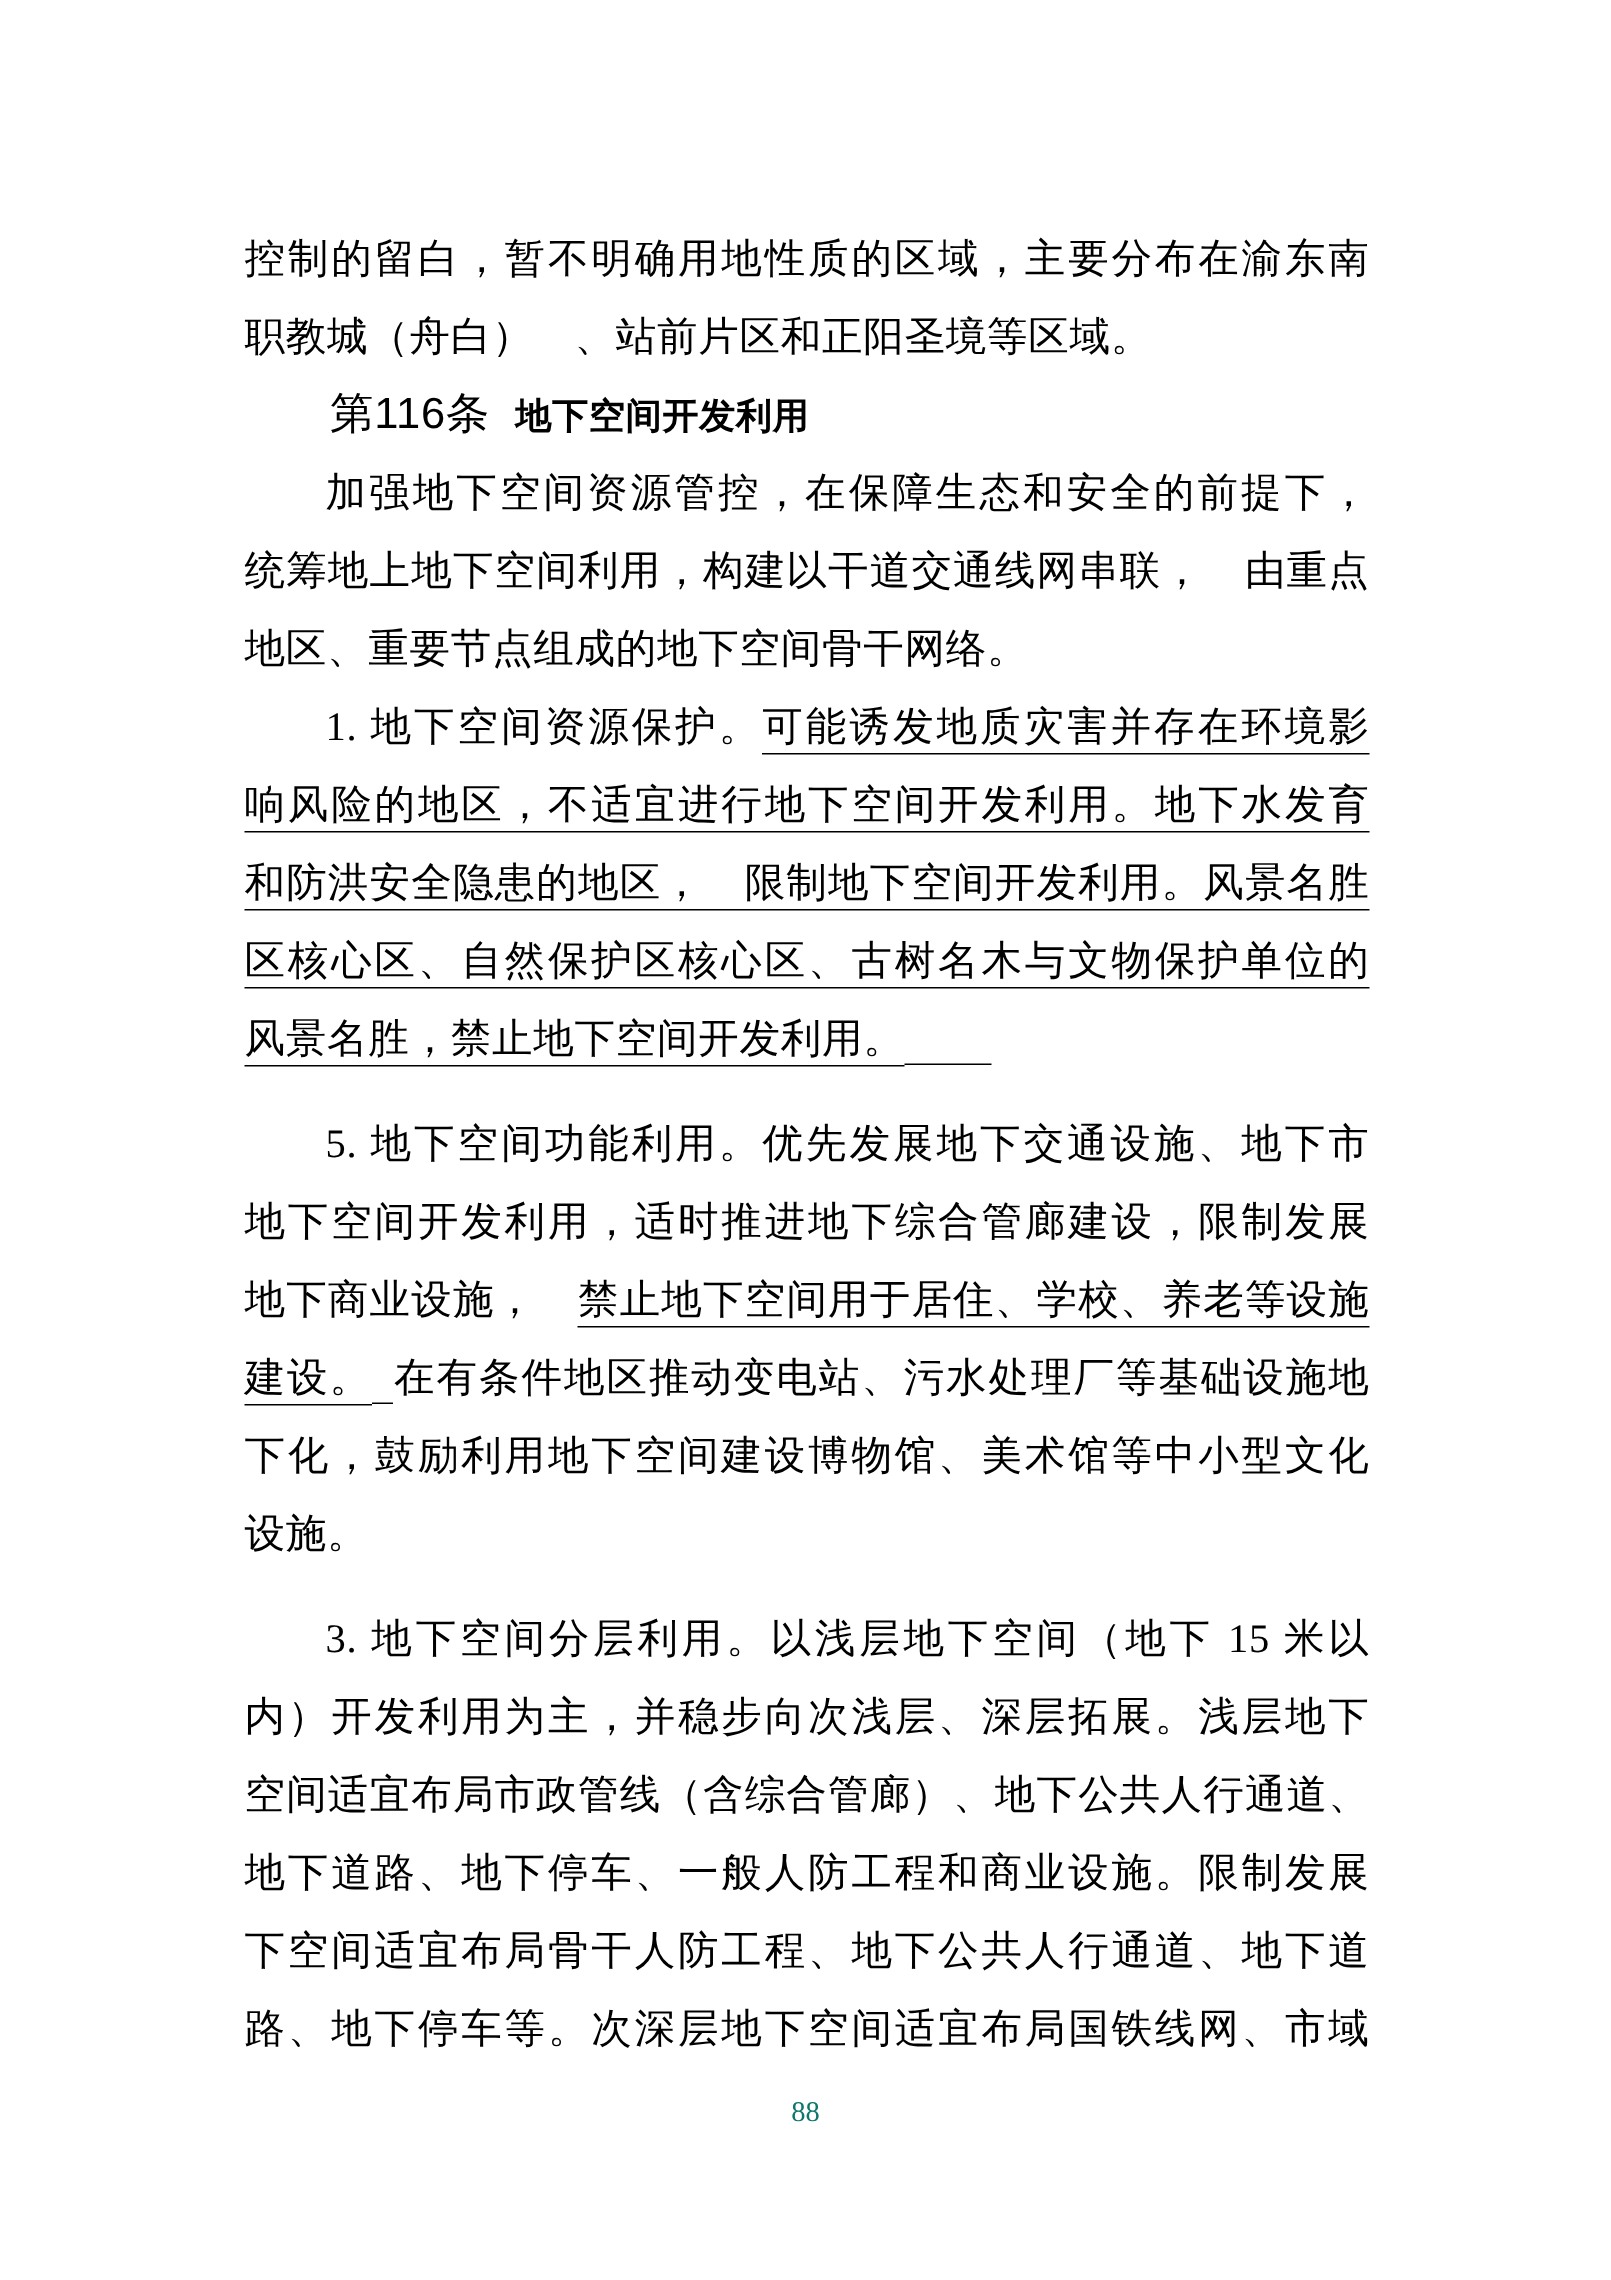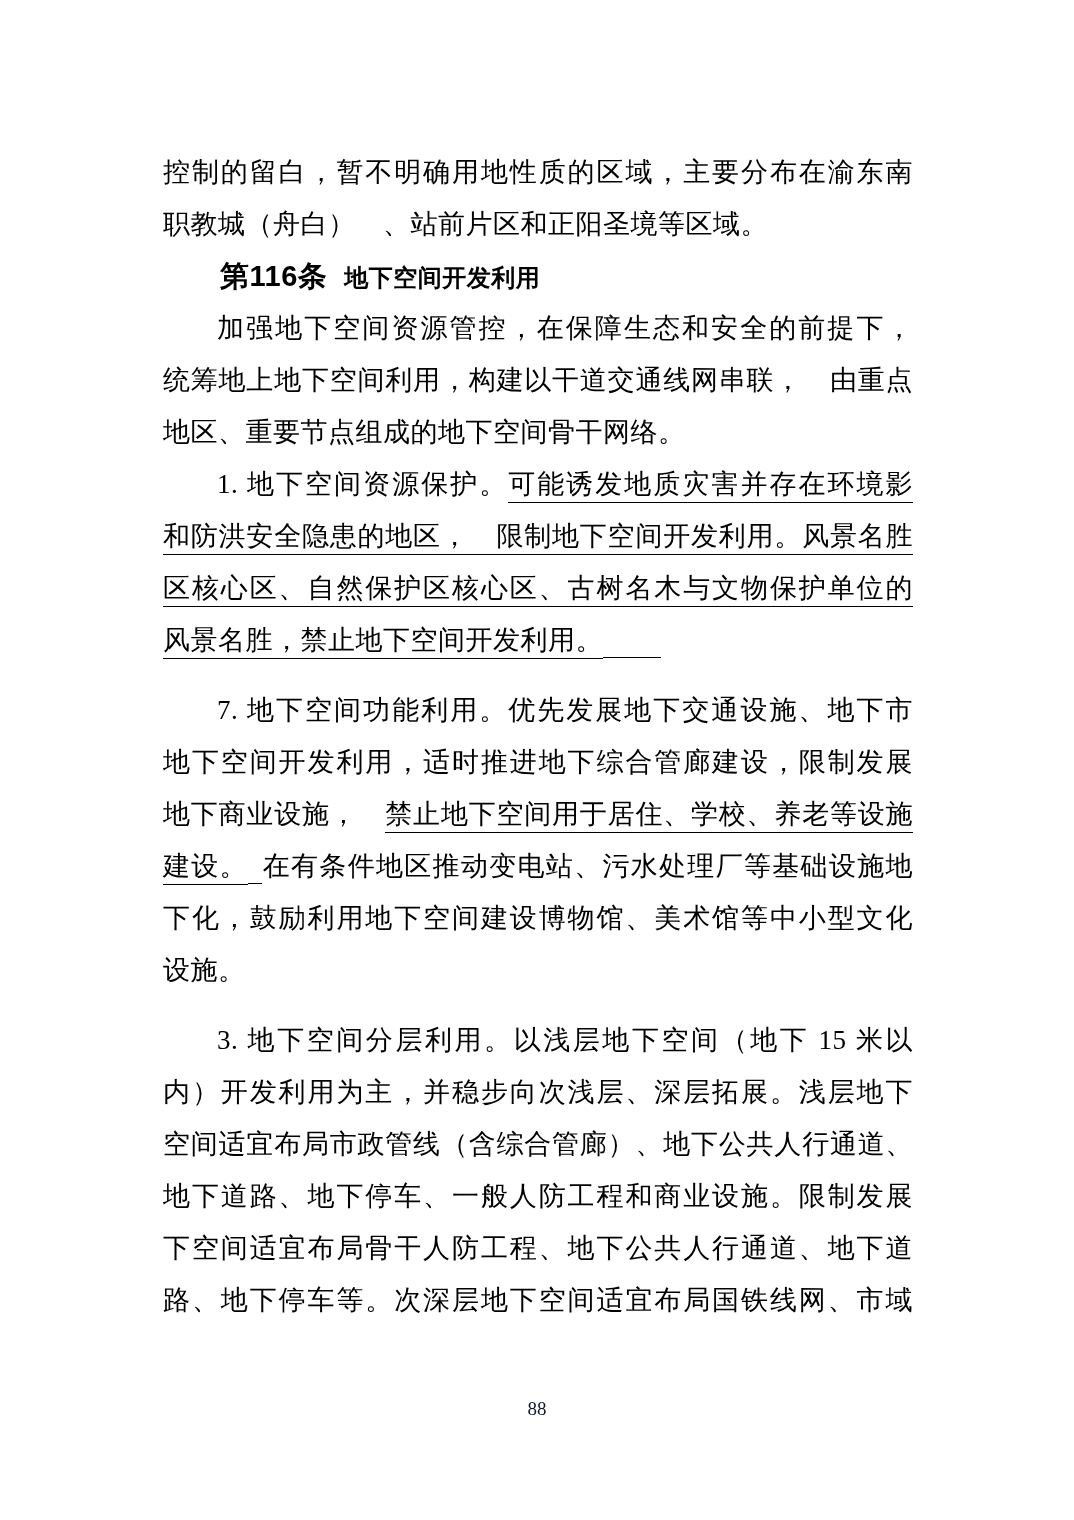--- a/index.html
+++ b/index.html
@@ -34,21 +34,21 @@
     text-align-last: justify;
   }
   .line.indent {
     text-indent: 54px;
   }
   .line.heading {
     text-indent: 57px;
     font-weight: 700;
   }
   .seg-hnum {
-    font-weight: 700;
+    font-weight: 400;
     font-family: "Liberation Sans", "DejaVu Sans", sans-serif;
     font-size: 29px;
     text-align: center;
   }
   .seg-htitle {
     font-weight: 700;
     margin-left: 17px;
     font-size: 24px;
   }
   .u {
@@ -61,39 +61,40 @@
     border-bottom: 1.5px solid #000000;
     vertical-align: -9px;
   }
   .footer {
     position: absolute;
     left: 0;
     top: 1398px;
     width: 1074px;
     text-align: center;
     font-size: 19px;
-    color: #0f172a;
+    color: #0f766e;
   }
 </style>
 </head>
 <body>
 
 <div class="page">
   <div class="content" id="doc-body">
       <div class="line j"><span class="">控制的留白，暂不明确用地性质的区域，主要分布在渝东南</span></div>
       <div class="line"><span class="">职教城（舟白）　、站前片区和正阳圣境等区域。</span></div>
       <div class="line heading"><span class="seg-hnum">第116条</span><span class="seg-htitle">地下空间开发利用</span></div>
       <div class="line j indent"><span class="">加强地下空间资源管控，在保障生态和安全的前提下，</span></div>
       <div class="line j"><span class="">统筹地上地下空间利用，构建以干道交通线网串联，　由重点</span></div>
       <div class="line"><span class="">地区、重要节点组成的地下空间骨干网络。</span></div>
       <div class="line j indent"><span class="">1. 地下空间资源保护。</span><span class="u ">可能诱发地质灾害并存在环境影</span></div>
+      <div class="line j"><span class="u ">响风险的地区，不适宜进行地下空间开发利用。地下水发育</span></div>
       <div class="line j"><span class="u ">和防洪安全隐患的地区，　限制地下空间开发利用。风景名胜</span></div>
       <div class="line j"><span class="u ">区核心区、自然保护区核心区、古树名木与文物保护单位的</span></div>
       <div class="line"><span class="u ">风景名胜，禁止地下空间开发利用。</span><span class="pad" style="width: 58px;"></span></div>
-      <div class="line j indent" style="margin-top: 18px;"><span class="">7. 地下空间功能利用。优先发展地下交通设施、地下市</span></div>
+      <div class="line j indent" style="margin-top: 18px;"><span class="">5. 地下空间功能利用。优先发展地下交通设施、地下市</span></div>
       <div class="line j"><span class="">地下空间开发利用，适时推进地下综合管廊建设，限制发展</span></div>
       <div class="line j"><span class="">地下商业设施，　</span><span class="u ">禁止地下空间用于居住、学校、养老等设施</span></div>
       <div class="line j"><span class="u ">建设。</span><span class="pad" style="width: 14px;"></span><span class="">在有条件地区推动变电站、污水处理厂等基础设施地</span></div>
       <div class="line j"><span class="">下化，鼓励利用地下空间建设博物馆、美术馆等中小型文化</span></div>
       <div class="line"><span class="">设施。</span></div>
       <div class="line j indent" style="margin-top: 18px;"><span class="">3. 地下空间分层利用。以浅层地下空间（地下 15 米以</span></div>
       <div class="line j"><span class="">内）开发利用为主，并稳步向次浅层、深层拓展。浅层地下</span></div>
       <div class="line j"><span class="">空间适宜布局市政管线（含综合管廊）、地下公共人行通道、</span></div>
       <div class="line j"><span class="">地下道路、地下停车、一般人防工程和商业设施。限制发展</span></div>
       <div class="line j"><span class="">下空间适宜布局骨干人防工程、地下公共人行通道、地下道</span></div>

